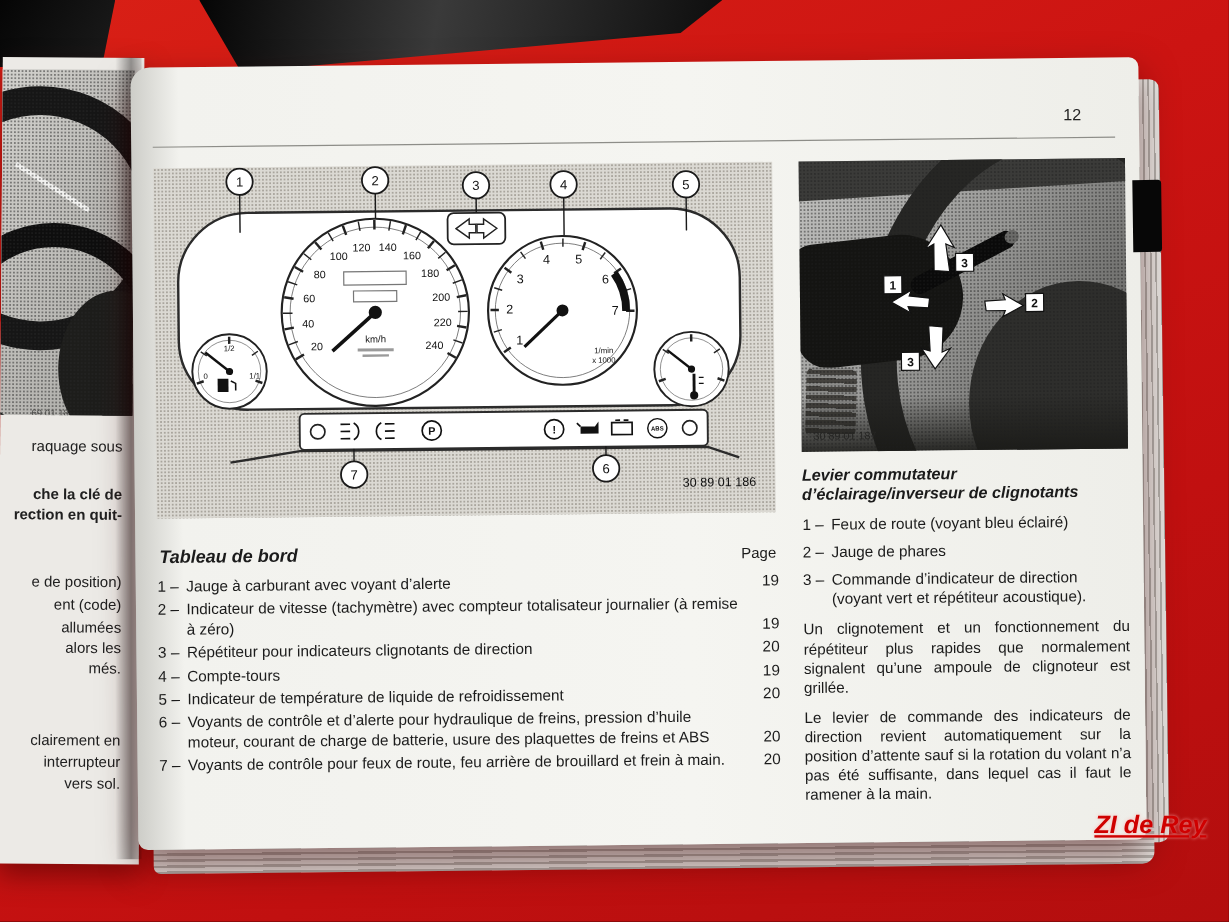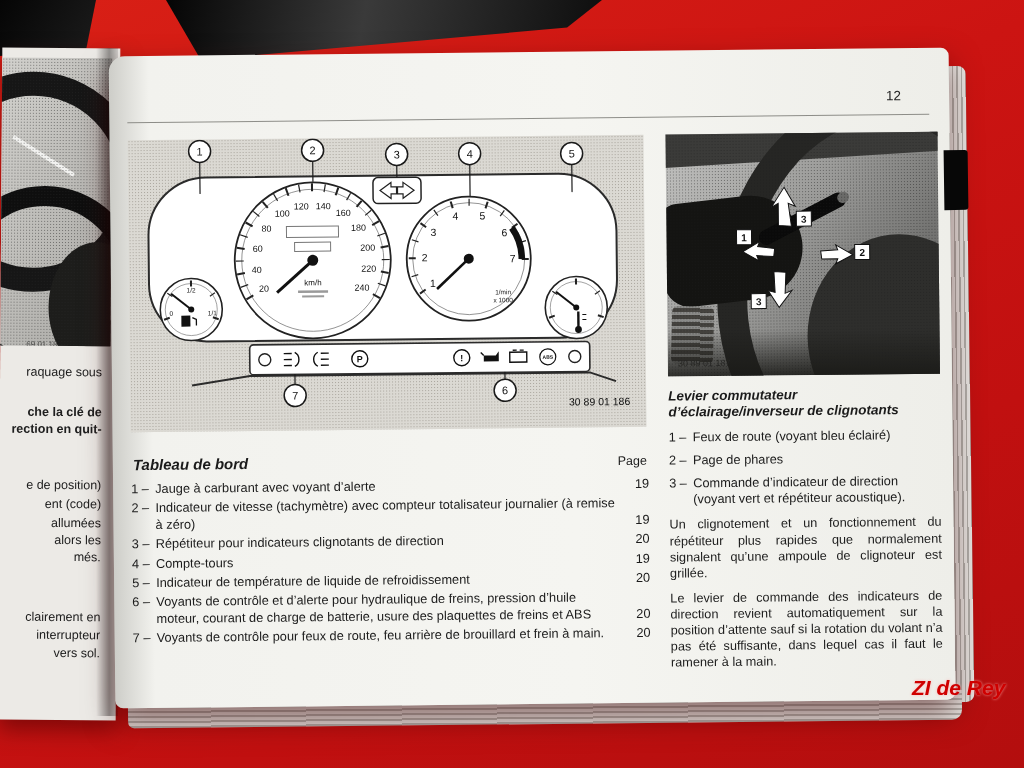--- a/index.html
+++ b/index.html
@@ -89,21 +89,21 @@
   
   .rc-title{margin:12px 0 8px 0;font-size:13.5px;font-style:italic;font-weight:700;line-height:1.22;}
   .rc-title span{display:block;}
   .rc-item{position:relative;padding-left:24px;margin-bottom:7px;font-size:12.8px;line-height:1.26;}
   .rc-num{position:absolute;left:0;top:0;}
   .rc-para{margin:9px 0 0 0;font-size:12.7px;line-height:1.27;text-align:justify;}
   
   .thumb-tab{position:absolute;left:944px;top:150px;width:24px;height:60px;background:#070707;z-index:5;
          transform:rotate(-0.8deg);border-radius:0 3px 3px 0;}
   .wm{position:absolute;left:912px;top:676px;z-index:6;font-style:italic;font-weight:700;font-size:21px;
-         color:#cf0000;text-shadow:0 0 3px rgba(255,170,170,.85);}
+         color:#cf0000;text-shadow:0 0 3px rgba(255,170,170,.85);text-decoration:underline;}
 </style>
 </head>
 <body>
 
 <div class="stage">
 
   <div class="bg-tl"></div>
   <div class="bg-strip"></div>
 
   <div class="stack-right"></div>
@@ -408,21 +408,21 @@
 
       <h3 class="rc-title">
         <span>Levier commutateur</span>
         <span>d’éclairage/inverseur de clignotants</span>
       </h3>
 
       <div class="rc-item">
         <span class="rc-num">1 –</span><span>Feux de route (voyant bleu éclairé)</span>
       </div>
       <div class="rc-item">
-        <span class="rc-num">2 –</span><span>Page de phares</span>
+        <span class="rc-num">2 –</span><span>Jauge de phares</span>
       </div>
       <div class="rc-item">
         <span class="rc-num">3 –</span><span>Commande d’indicateur de direction (voyant vert et répétiteur acoustique).</span>
       </div>
 
       <p class="rc-para">Un clignotement et un fonctionnement du répétiteur plus rapides que normalement signalent qu’une ampoule de clignoteur est grillée.</p>
       <p class="rc-para">Le levier de commande des indicateurs de direction revient automatiquement sur la position d’attente sauf si la rotation du volant n’a pas été suffisante, dans lequel cas il faut le ramener à la main.</p>
     </div>
   </div>
 

